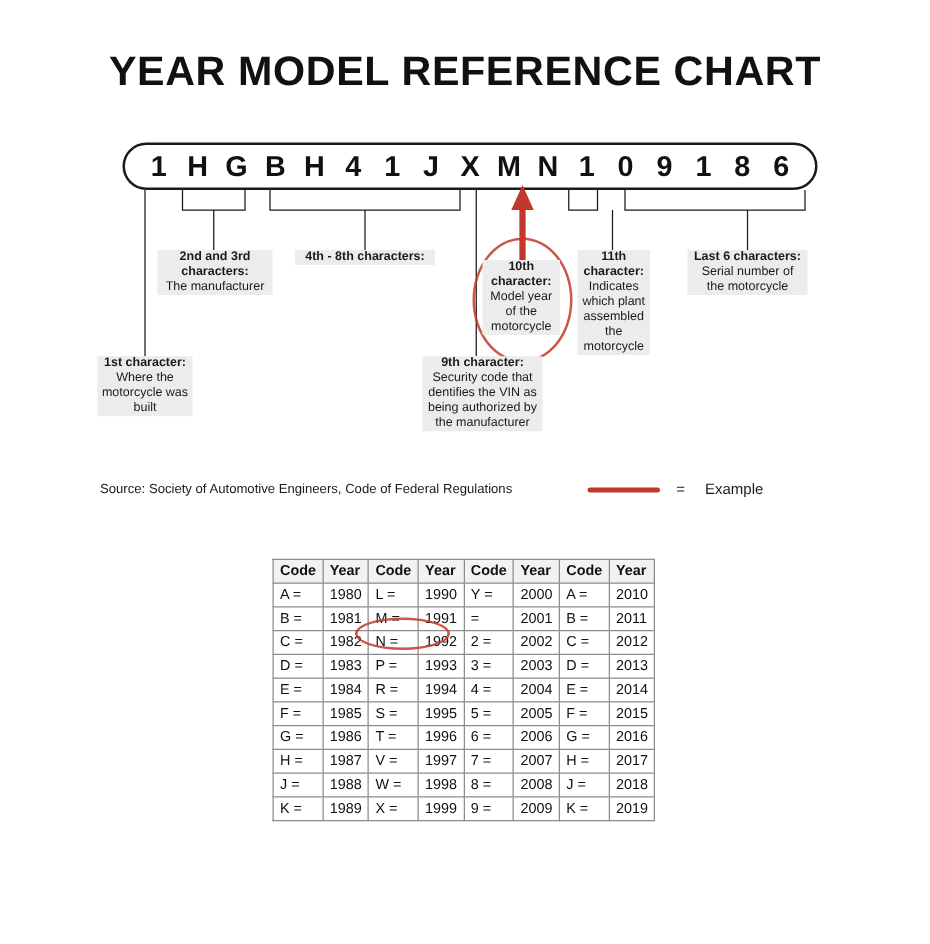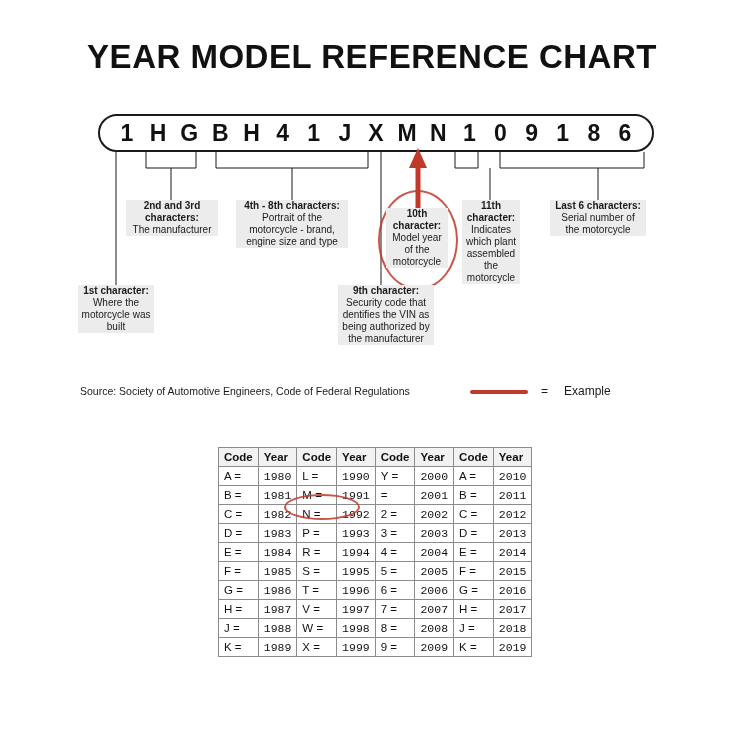--- a/index.html
+++ b/index.html
@@ -155,21 +155,21 @@
     text-align: left;
     font-weight: normal;
     background: #fff;
   }
   table.codes th {
     font-weight: bold;
     background: #f2f2f2;
     text-align: left;
   }
   td.code-col { width: 38px; }
-  td.year-col { width: 34px; font-family: Liberation Mono, monospace; }
+  td.year-col { width: 34px; }
   th.code-col { width: 38px; }
   th.year-col { width: 34px; }
 
   
   #table-highlight {
     position: absolute;
     left: 284px;
     top: 494px;
     width: 76px;
     height: 26px;
@@ -239,21 +239,20 @@
   <span>Where the motorcycle was built</span>
 </div>
 
 <div class="callout" id="c2">
   <b>2nd and 3rd characters:</b><br>
   <span>The manufacturer</span>
 </div>
 
 <div class="callout" id="c3">
   <b>4th - 8th characters:</b><br>
-  <span>Portrait of the motorcycle - brand, engine size and type</span>
 </div>
 
 <div class="callout" id="c4">
   <b>9th character:</b><br>
   <span>Security code that dentifies the VIN as being authorized by the manufacturer</span>
 </div>
 
 <div class="callout" id="c5">
   <b>10th character:</b><br>
   <span>Model year of the motorcycle</span>

